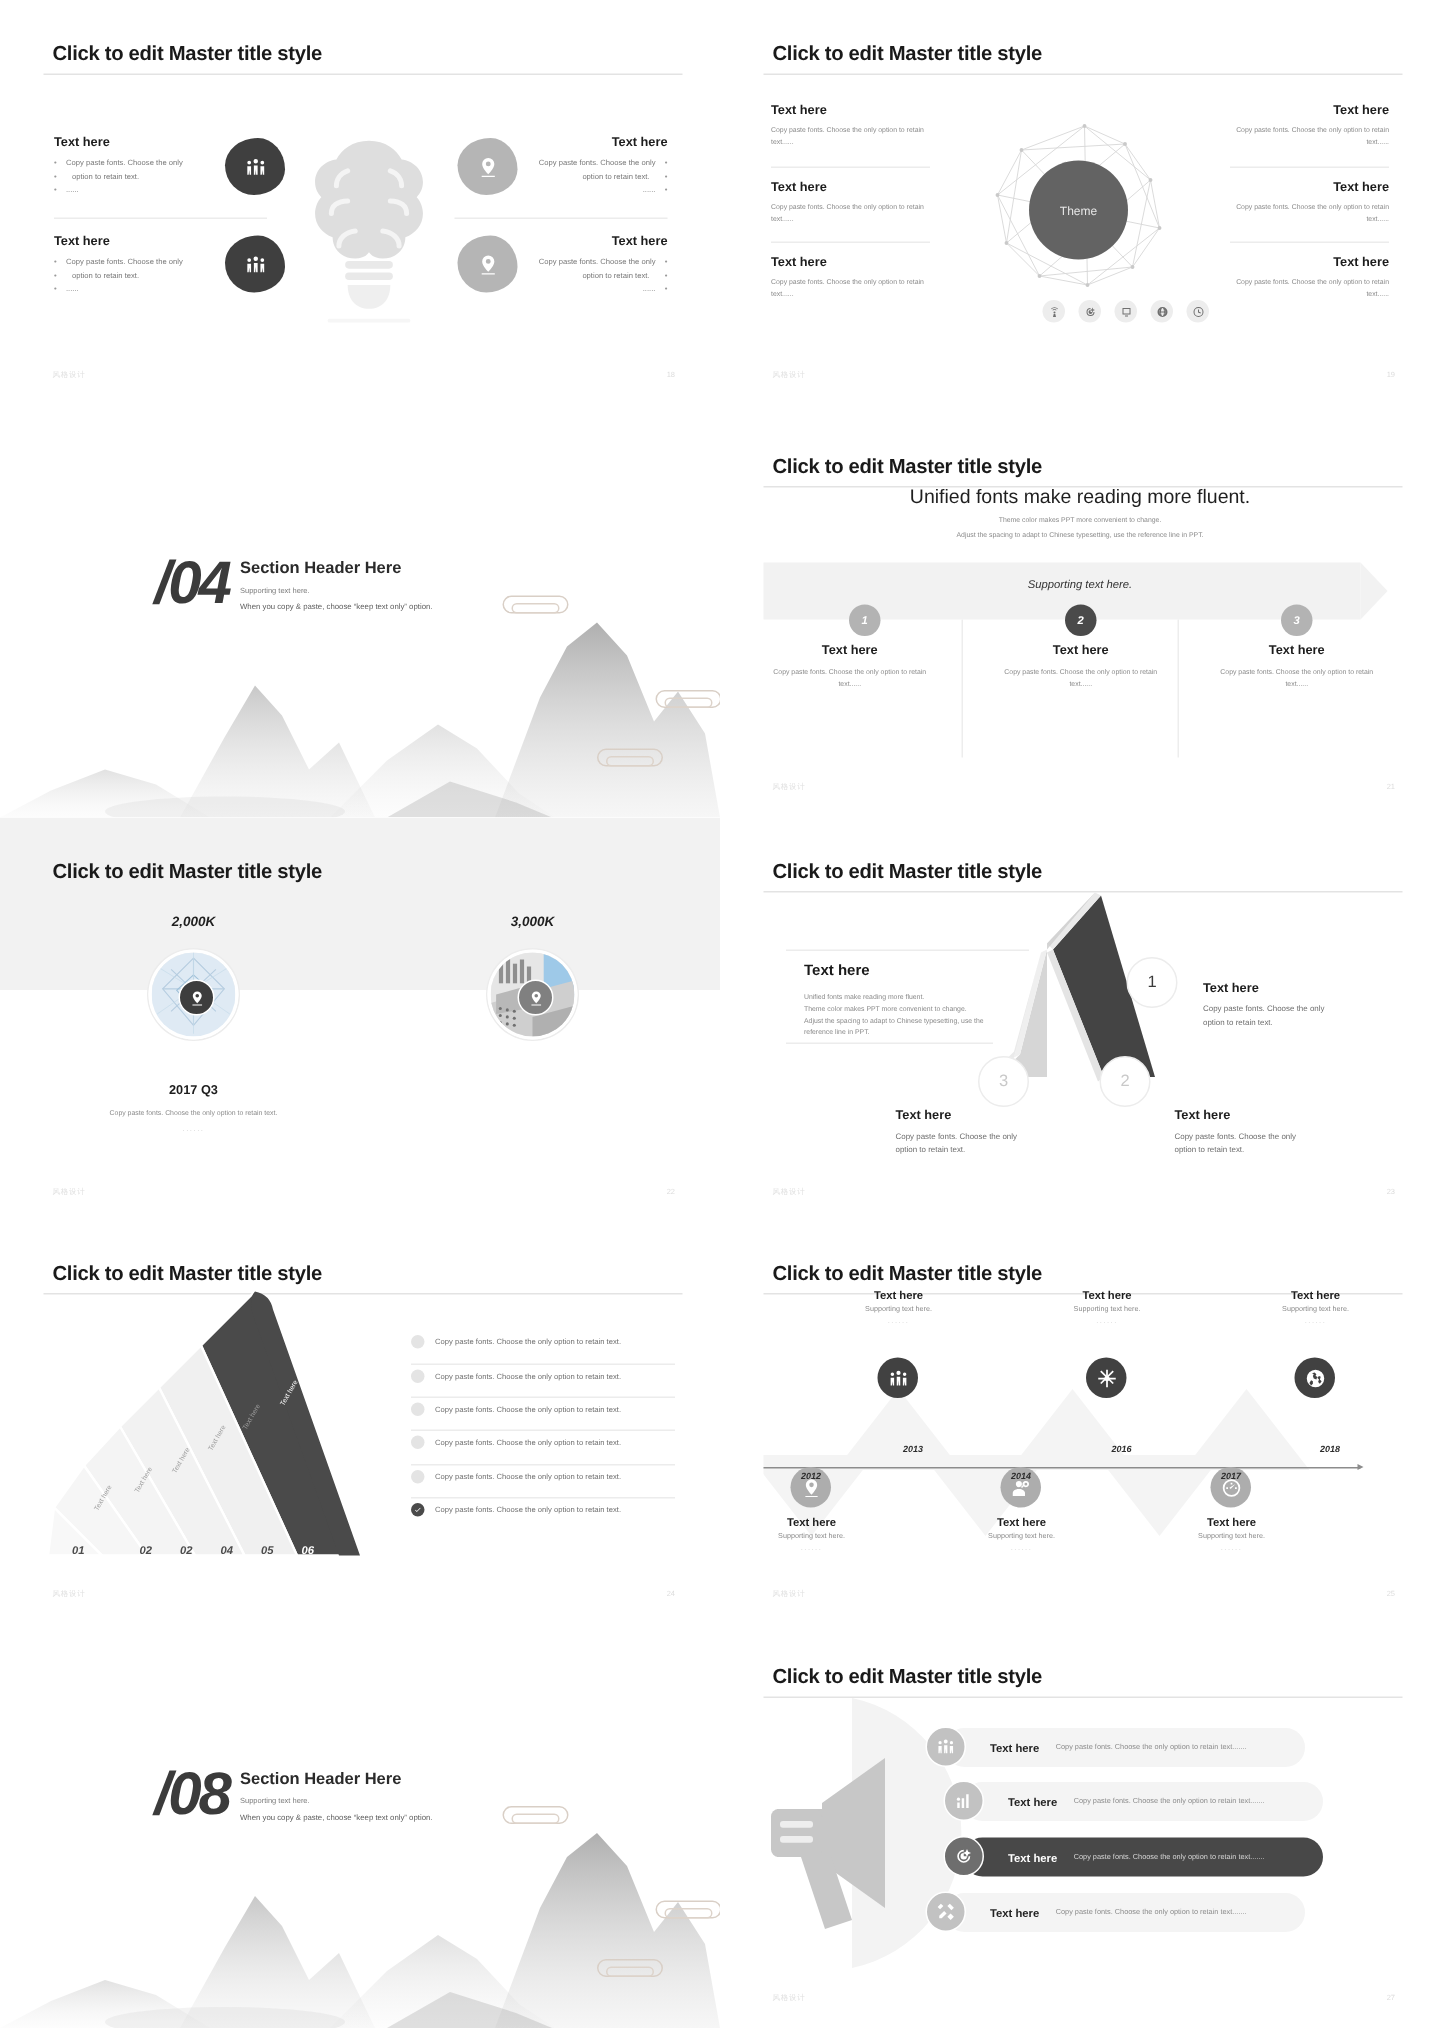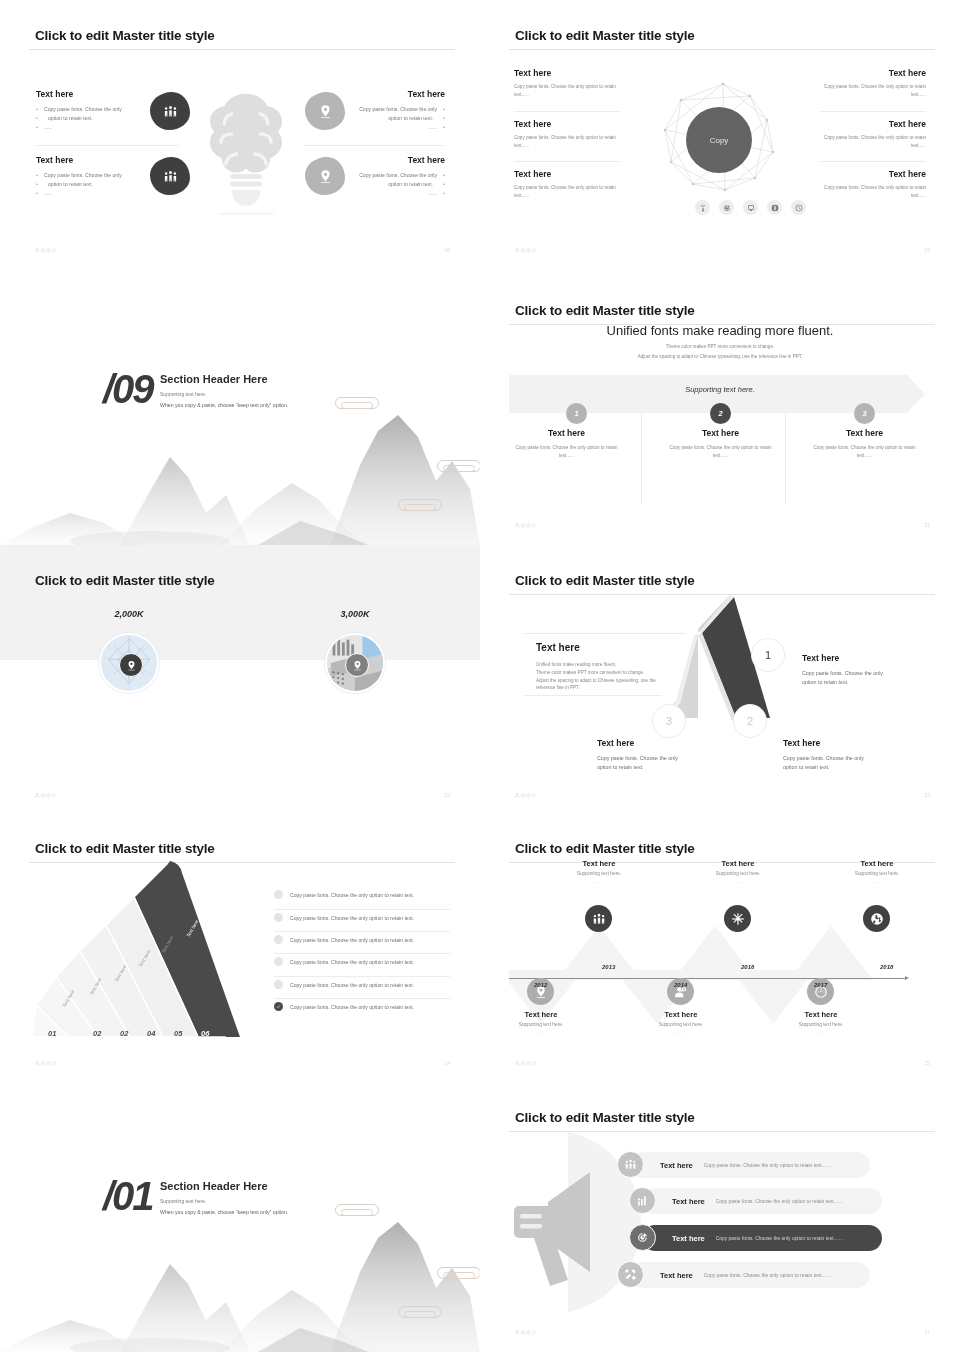--- a/index.html
+++ b/index.html
@@ -237,21 +237,21 @@
       <circle cx="118" cy="74" r="1.3"></circle>
           <circle cx="100" cy="100" r="1.3"></circle>
           <circle cx="70" cy="112" r="1.3"></circle>
       <circle cx="38" cy="106" r="1.3"></circle>
           <circle cx="16" cy="84" r="1.3"></circle>
           <circle cx="10" cy="52" r="1.3"></circle>
       <circle cx="26" cy="22" r="1.3"></circle>
     </g>
   </svg>
   <div class="net-circle" style="left:206px;top:107px">
-    <span>Copy</span>
+    <span>Theme</span>
   </div>
 
   <div style="position:absolute;left:215px;top:200px;display:flex;gap:9px">
     <div class="icon-round">
           <svg viewBox="0 0 24 24">
             <path d="M12 11a2 2 0 1 1 0 4 2 2 0 0 1 0-4zm-4.2-3a6 6 0 0 1 8.4 0l-1.2 1.2a4.3 4.3 0 0 0-6 0L7.8 8zM5 5.4a9.4 9.4 0 0 1 14 0l-1.2 1.2a7.7 7.7 0 0 0-11.6 0L5 5.4zM10.4 16h3.2l1.4 6h-6l1.4-6z"></path>
           </svg>
         </div>
     <div class="icon-round">
           <svg viewBox="0 0 24 24">
@@ -338,21 +338,21 @@
     <path d="M220 150 L258 112 L292 88 L318 104 L346 134 L370 150z" fill="url(#mg3)"></path>
     <path d="M0 150 L34 132 L70 118 L104 128 L140 150z" fill="url(#mg3)"></path>
     <path d="M258 150 L300 126 L344 140 L368 150z" fill="#9d9d9d" opacity=".30"></path>
     <ellipse cx="150" cy="146" rx="80" ry="10" fill="#c8c8c8" opacity=".22"></ellipse>
   </svg>
 
   <div class="clip" style="left:335px;top:127px"></div>
   <div class="clip" style="left:437px;top:190px"></div>
   <div class="clip" style="left:398px;top:229px"></div>
 
-  <div class="sec-num" style="left:103px;top:97px">/09</div>
+  <div class="sec-num" style="left:103px;top:97px">/04</div>
   <div class="sec-head" style="left:160px;top:103px">Section Header Here</div>
   <div class="sec-sub1" style="left:160px;top:121px">Supporting text here.</div>
   <div class="sec-sub2" style="left:160px;top:132px">When you copy &amp; paste, choose “keep text only” option.</div>
 </div>
 
 <div class="slide" style="left:480px;top:275px">
   <div class="s-title">Click to edit Master title style</div>
   <div class="s-rule"></div>
 
   <div style="position:absolute;left:0;right:0;top:48px;text-align:center;font-size:13px;color:#1f1f1f">Unified fonts make reading more fluent.</div>
@@ -448,20 +448,25 @@
       </g>
       <path d="M30 46 L60 38 L60 60 L30 60z" fill="#b0b0b0"></path>
     </svg>
     <div class="pin-badge lt" style="left:18px;top:18px">
       <svg viewBox="0 0 24 24">
             <path d="M12 2a6.5 6.5 0 0 0-6.5 6.5c0 4.6 6.5 11 6.5 11s6.5-6.4 6.5-11A6.5 6.5 0 0 0 12 2zm0 9a2.6 2.6 0 1 1 0-5.2A2.6 2.6 0 0 1 12 11zM5 21h14v1.4H5z"></path>
           </svg>
     </div>
   </div>
 
+  <div style="position:absolute;left:0;width:258px;text-align:center;top:176px">
+    <div class="th">2017 Q3</div>
+    <div class="body-xs" style="margin-top:7px">Copy paste fonts. Choose the only option to retain text.</div>
+    <div class="dots" style="margin-top:4px">......</div>
+  </div>
 
   <div class="foot-logo">风格设计</div>
   <div class="foot-num">22</div>
 </div>
 
 <div class="slide" style="left:480px;top:545px">
   <div class="s-title">Click to edit Master title style</div>
   <div class="s-rule"></div>
 
   <svg style="position:absolute;left:178px;top:48px" width="120" height="140" viewBox="0 0 120 140">
@@ -698,21 +703,21 @@
     <path d="M220 150 L258 112 L292 88 L318 104 L346 134 L370 150z" fill="url(#ng3)"></path>
     <path d="M0 150 L34 132 L70 118 L104 128 L140 150z" fill="url(#ng3)"></path>
     <path d="M258 150 L300 126 L344 140 L368 150z" fill="#9d9d9d" opacity=".30"></path>
     <ellipse cx="150" cy="146" rx="80" ry="10" fill="#c8c8c8" opacity=".22"></ellipse>
   </svg>
 
   <div class="clip" style="left:335px;top:122px"></div>
   <div class="clip" style="left:437px;top:185px"></div>
   <div class="clip" style="left:398px;top:224px"></div>
 
-  <div class="sec-num" style="left:103px;top:92px">/01</div>
+  <div class="sec-num" style="left:103px;top:92px">/08</div>
   <div class="sec-head" style="left:160px;top:98px">Section Header Here</div>
   <div class="sec-sub1" style="left:160px;top:116px">Supporting text here.</div>
   <div class="sec-sub2" style="left:160px;top:127px">When you copy &amp; paste, choose “keep text only” option.</div>
 </div>
 
 <div class="slide" style="left:480px;top:1082px;height:270px">
   <div class="s-title">Click to edit Master title style</div>
   <div class="s-rule"></div>
 
   <svg style="position:absolute;left:28px;top:48px" width="170" height="185" viewBox="0 0 170 185">

